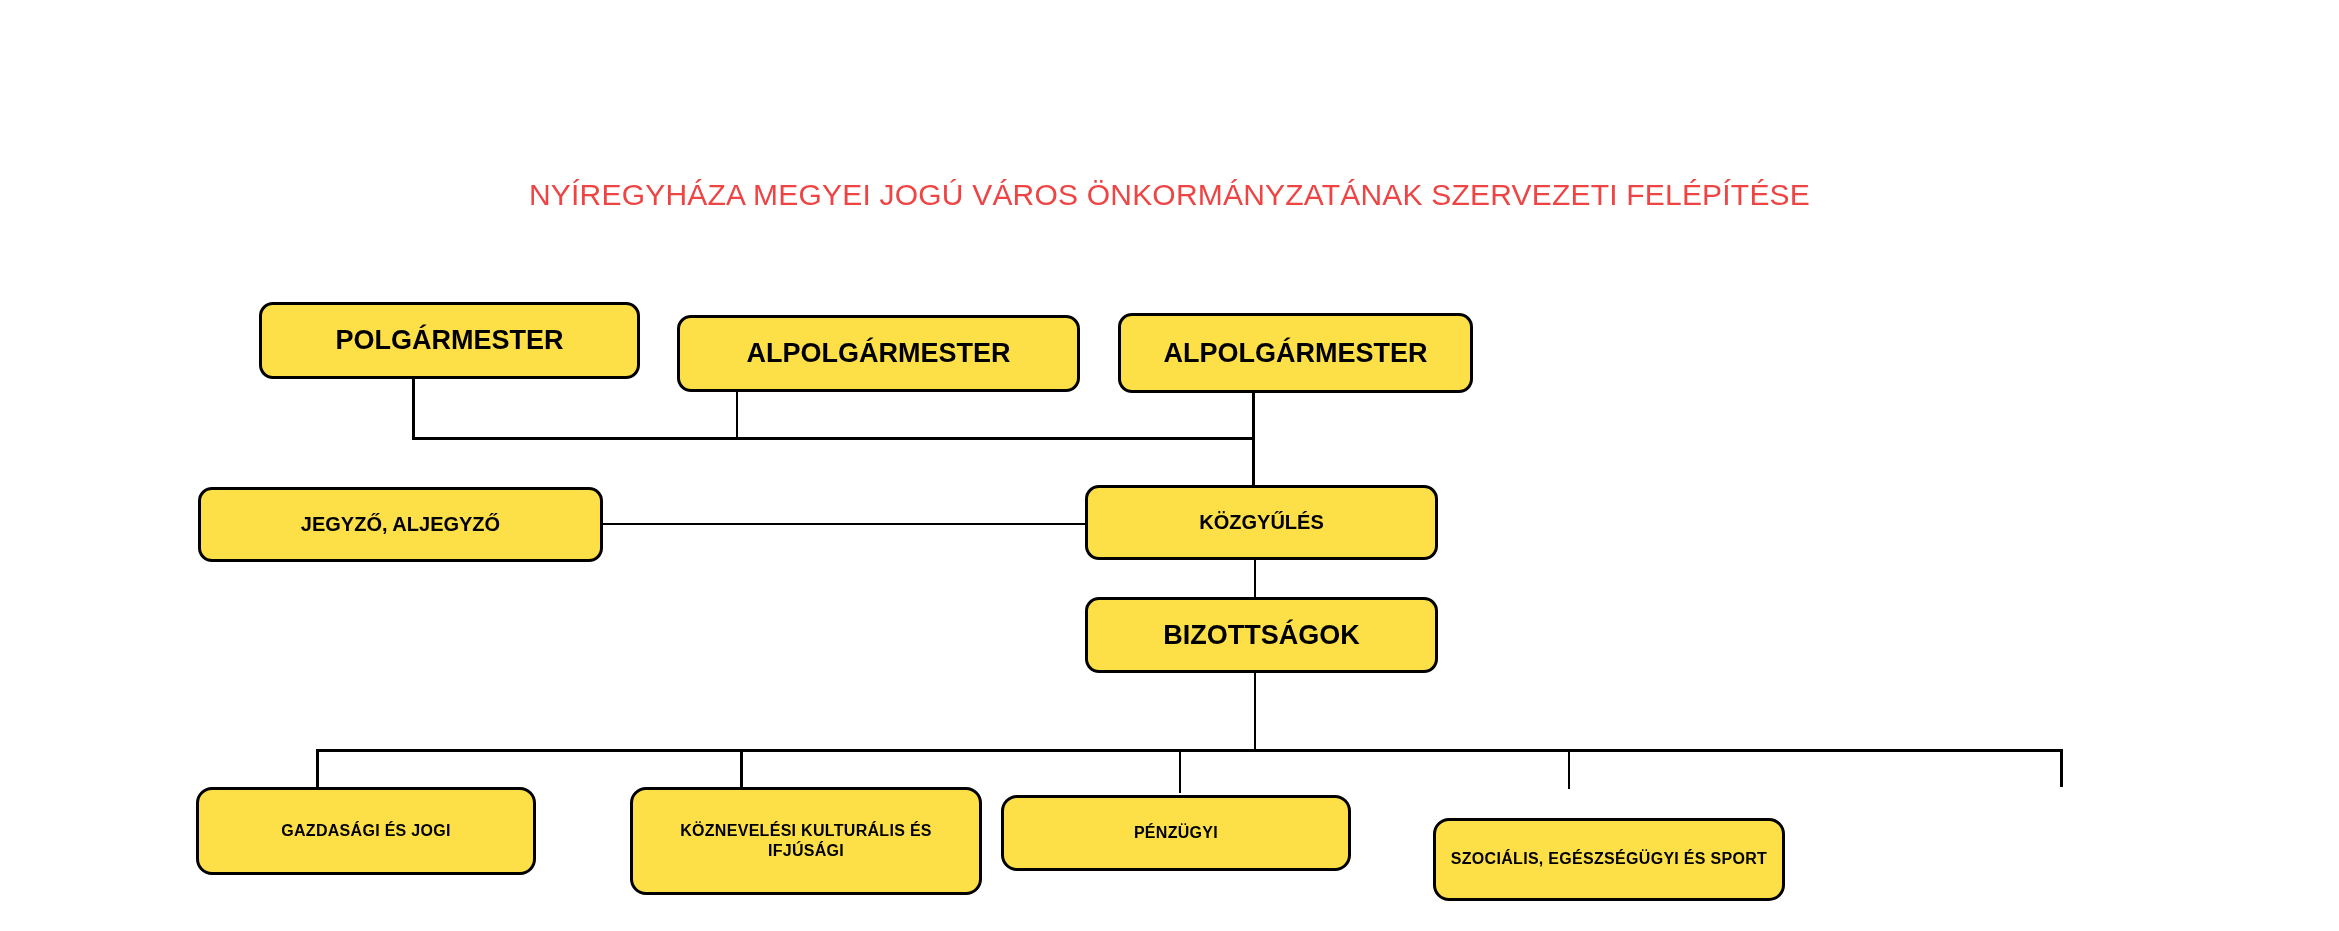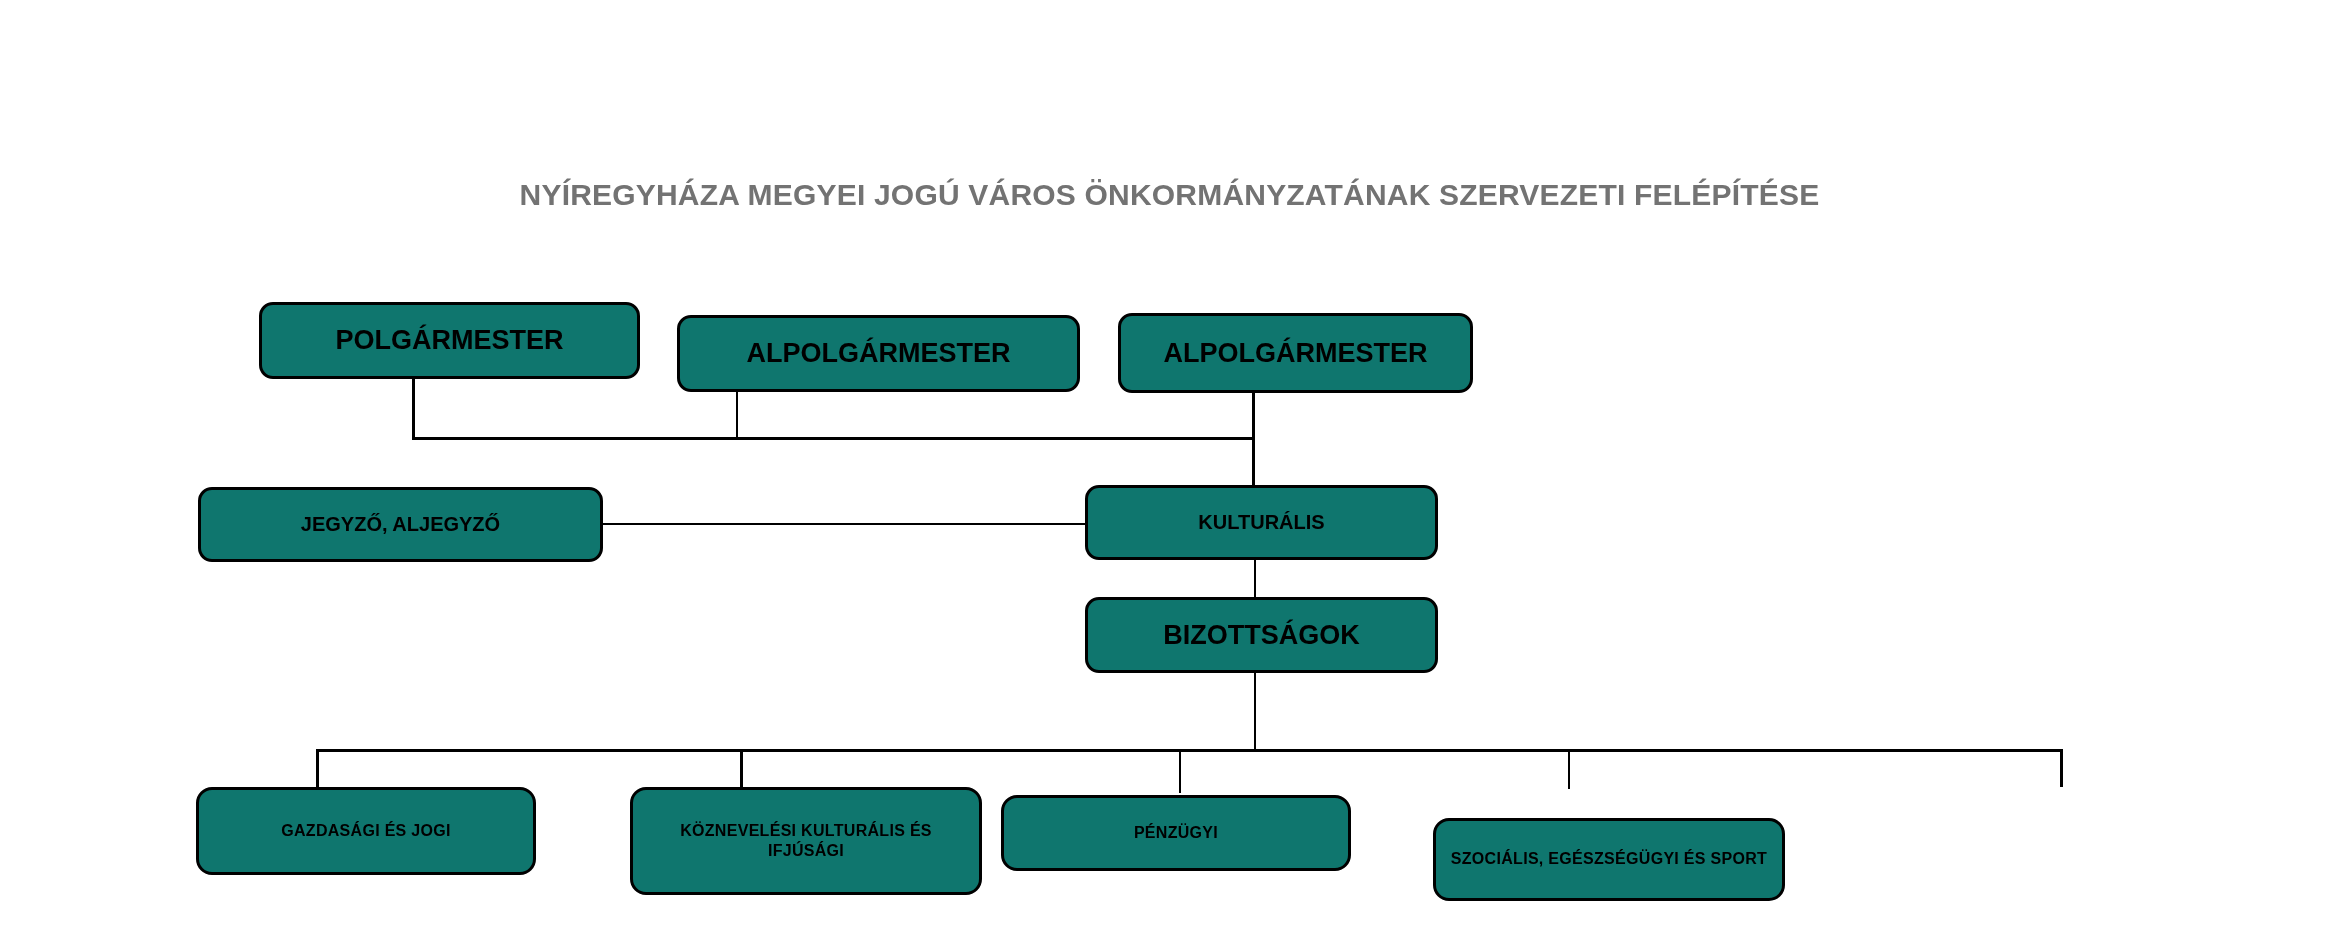--- a/index.html
+++ b/index.html
@@ -15,28 +15,28 @@
     font-family: "Liberation Sans", sans-serif;
     overflow: hidden;
   }
   #chart-title {
     position: absolute;
     left: 0;
     top: 178px;
     width: 2339px;
     text-align: center;
     font-size: 30px;
-    font-weight: bold;
+    font-weight: normal;
     letter-spacing: 0.2px;
-    color: #737373;
+    color: #ef4444;
   }
   .node {
     position: absolute;
     box-sizing: border-box;
-    background: #0f766e;
+    background: #fde047;
     border: 3px solid #000000;
     border-radius: 14px;
     display: flex;
     align-items: center;
     justify-content: center;
     text-align: center;
     color: #000000;
     z-index: 3;
   }
   .node .node-label {
@@ -93,21 +93,21 @@
 
   <div class="connector v" style="left:1252px; top:393px; height:92px;"></div>
 
   <div class="connector h" style="left:412px; top:437px; width:843px;"></div>
 
   <div class="node level-2" style="left:198px; top:487px; width:405px; height:75px;">
     <span class="node-label">JEGYZŐ, ALJEGYZŐ</span>
   </div>
 
   <div class="node level-2" style="left:1085px; top:485px; width:353px; height:75px;">
-    <span class="node-label">KULTURÁLIS</span>
+    <span class="node-label">KÖZGYŰLÉS</span>
   </div>
 
   <div class="connector thin h" style="left:603px; top:523px; width:484px;"></div>
 
   <div class="connector thin v" style="left:1254px; top:560px; height:39px;"></div>
 
   <div class="node level-3" style="left:1085px; top:597px; width:353px; height:76px;">
     <span class="node-label">BIZOTTSÁGOK</span>
   </div>
 

